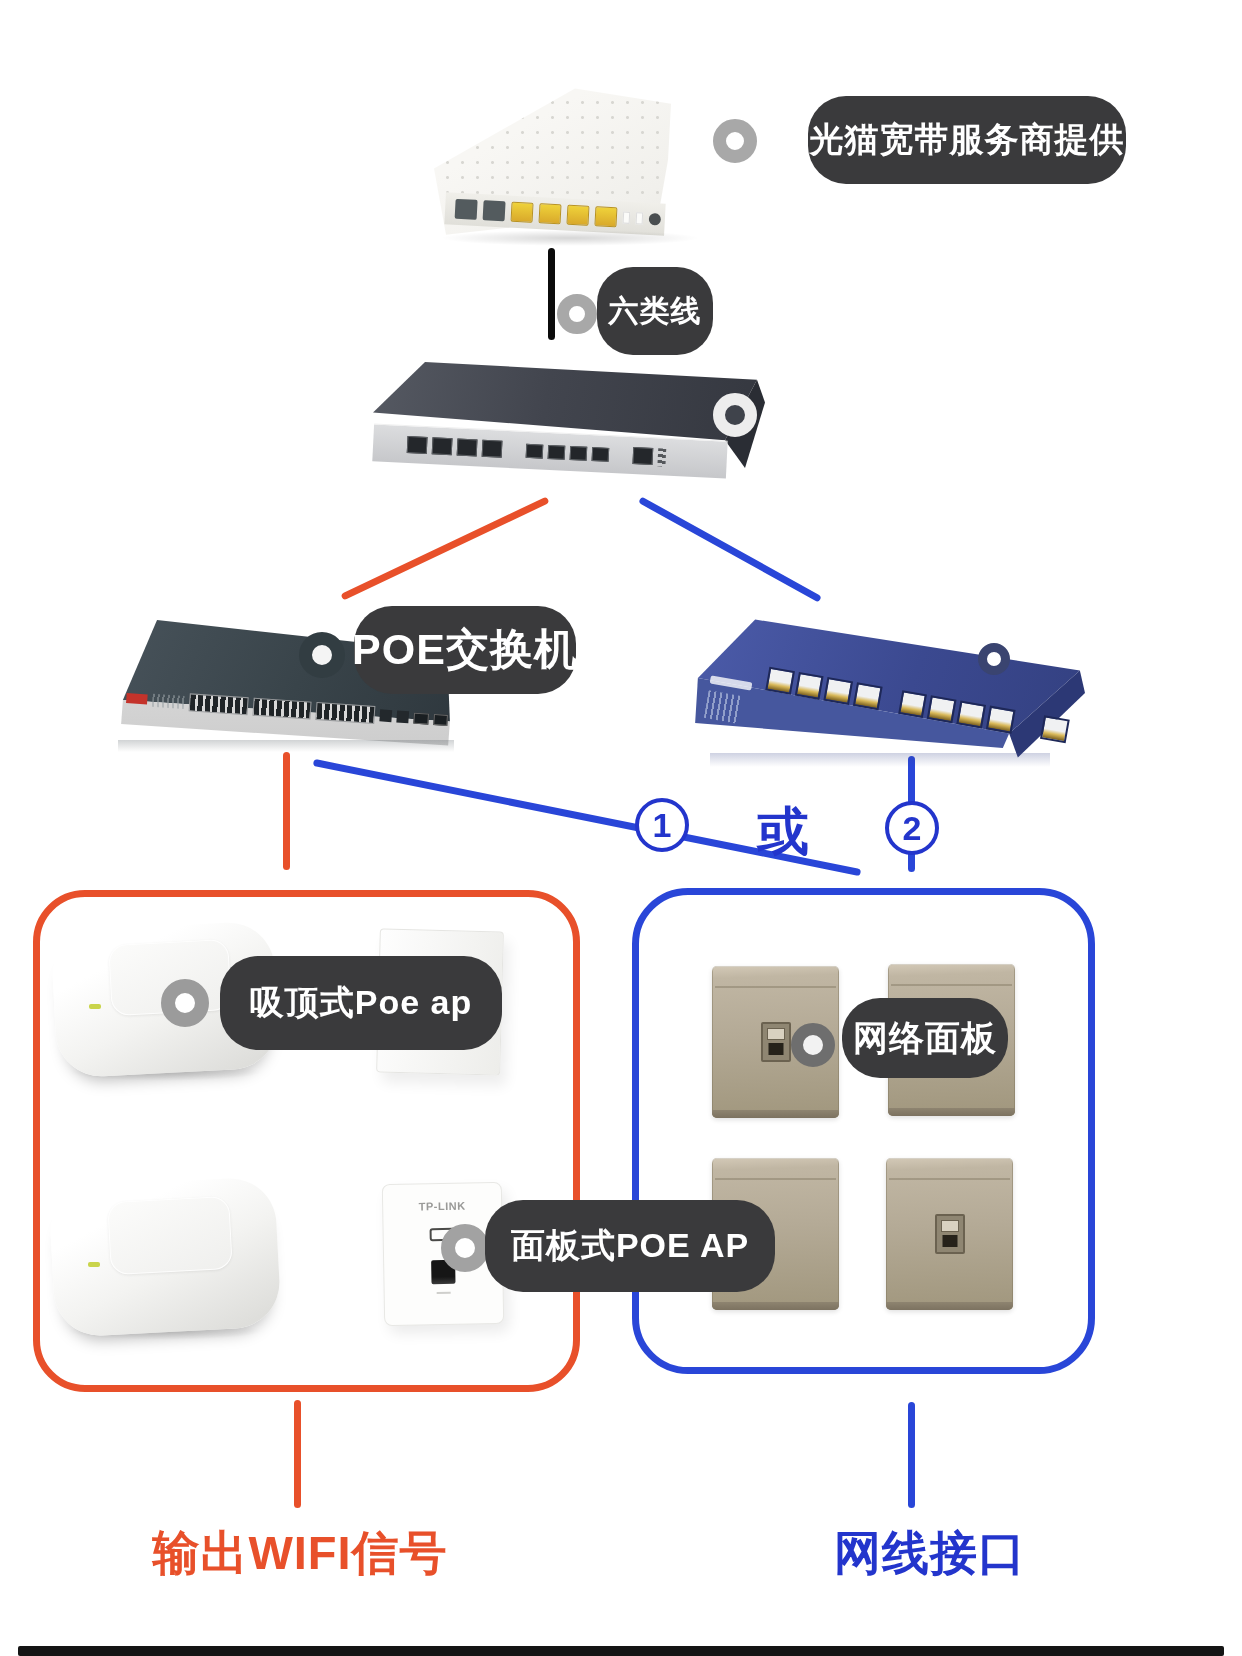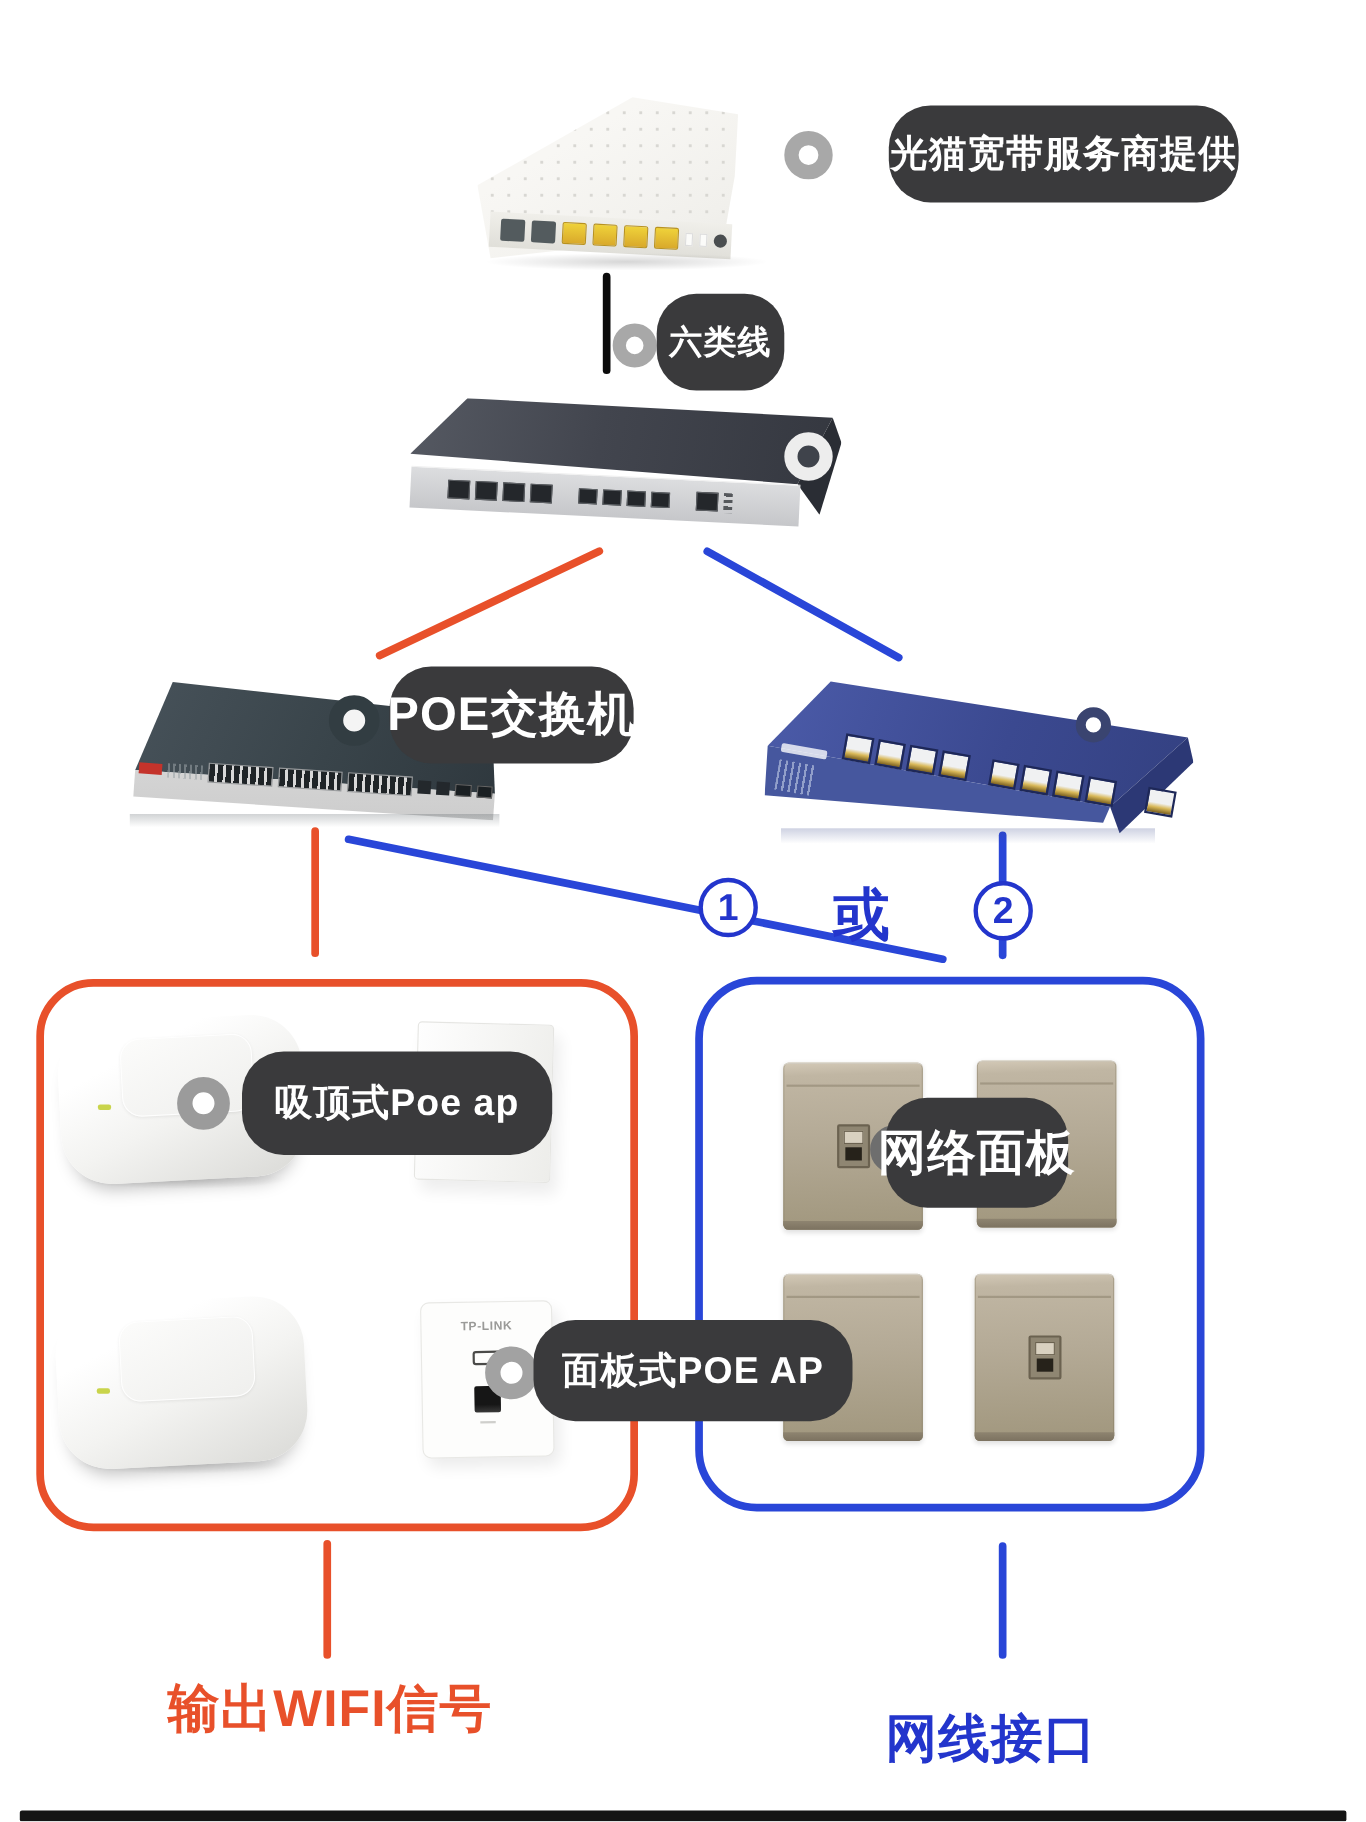--- a/index.html
+++ b/index.html
@@ -250,21 +250,21 @@
   </div>
   <div class="panel" style="left:888px;top:964px;"></div>
   <div class="panel" style="left:712px;top:1158px;"></div>
   <div class="panel" style="left:886px;top:1158px;">
     <div class="pjack">
       <div class="pjack-flap"></div>
       <div class="pjack-hole"></div>
     </div>
   </div>
   <div class="ring" style="left:791px;top:1023px;width:44px;height:44px;border:12px solid #6E6E6E;background:#F2F2F2;"></div>
-  <div class="pill" style="left:805px;top:998px;width:166px;height:100px;font-size:44px;">网络面板</div>
+  <div class="pill" style="left:842px;top:998px;width:166px;height:80px;font-size:35px;">网络面板</div>
 
   <div class="line" style="left:294px;top:1400px;width:7px;height:108px;background:var(--orange);"></div>
   <div class="footer-text" style="left:140px;top:1522px;width:320px;color:var(--orange);">输出WIFI信号</div>
   <div class="line" style="left:908px;top:1402px;width:7px;height:106px;background:var(--blue);"></div>
-  <div class="footer-text" style="left:781px;top:1522px;width:240px;color:var(--num-blue);margin-top:27px;">网线接口</div>
+  <div class="footer-text" style="left:810px;top:1522px;width:240px;color:var(--num-blue);">网线接口</div>
   <div class="bottom-bar"></div>
 
 </div>
 
 </body></html>

